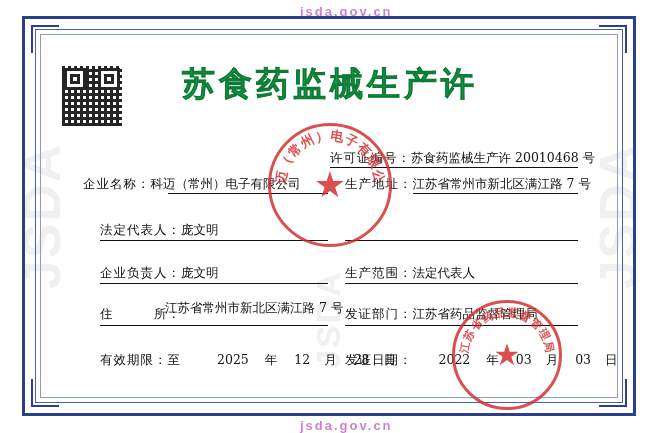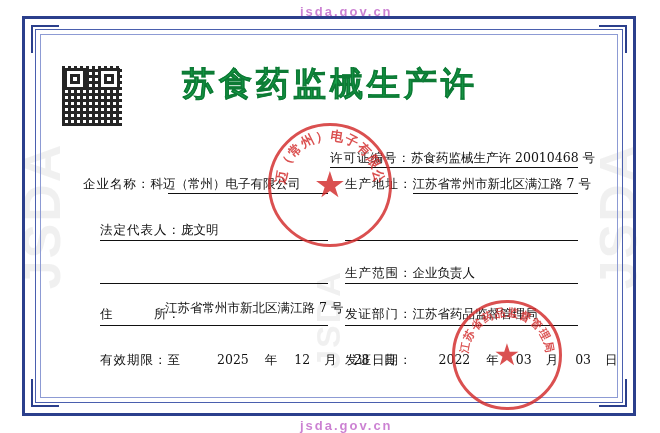--- a/index.html
+++ b/index.html
@@ -246,24 +246,27 @@
     <span class="lab">生产地址：</span><span class="val">江苏省常州市新北区满江路 7 号</span>
   </div>
   <div class="rule" style="left:413px; top:193px; width:165px;"></div>
 
   <div class="field" style="left:100px; top:222px;">
     <span class="lab">法定代表人：</span><span class="val">庞文明</span>
   </div>
   <div class="rule" style="left:100px; top:240px; width:228px;"></div>
   <div class="rule" style="left:345px; top:240px; width:233px;"></div>
 
+  <div class="field" style="left:100px; top:265px;">
+    <span class="lab">企业负责人：</span><span class="val">庞文明</span>
+  </div>
   <div class="rule" style="left:100px; top:283px; width:228px;"></div>
 
   <div class="field" style="left:345px; top:265px;">
-    <span class="lab">生产范围：</span><span class="val">企业负责人</span>
+    <span class="lab">生产范围：</span><span class="val">法定代表人</span>
   </div>
   <div class="rule" style="left:345px; top:283px; width:233px;"></div>
 
   <div class="field" style="left:100px; top:306px;">
     <span class="lab">住　　　所：</span>
   </div>
   <div class="field" style="left:165px; top:300px;">
     <span class="val">江苏省常州市新北区满江路 7 号</span>
   </div>
   <div class="rule" style="left:100px; top:325px; width:228px;"></div>

